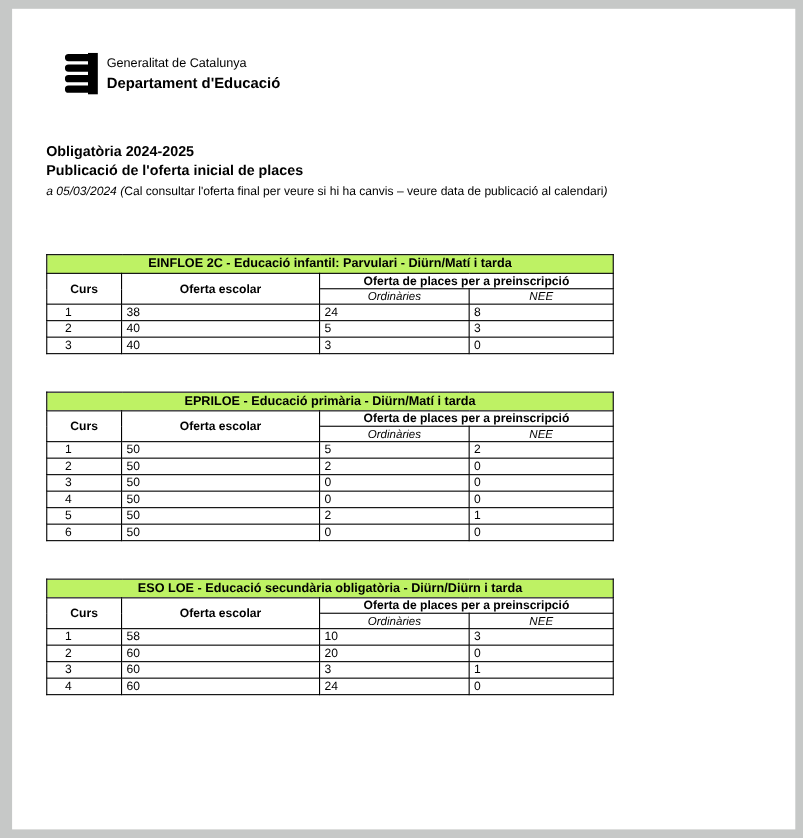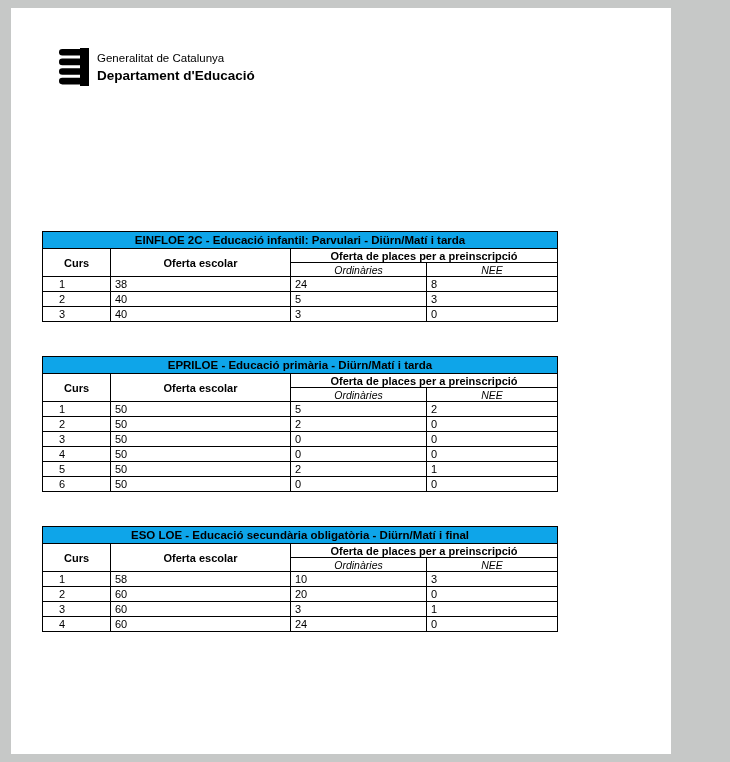--- a/index.html
+++ b/index.html
@@ -13,21 +13,21 @@
     position: relative;
     width: 730px;
     height: 762px;
     background: #c6c8c7;
     overflow: hidden;
   }
   .page {
     position: absolute;
     left: 11px;
     top: 8px;
-    width: 660px;
+    width: 712px;
     height: 746px;
     background: #ffffff;
   }
 
   
   .logo-block {
     position: absolute;
     left: 48px;
     top: 40px;
     display: flex;
@@ -65,21 +65,21 @@
     border: 1px solid #000;
     padding: 0 4px;
     overflow: hidden;
     white-space: nowrap;
   }
   .tbl-title {
     height: 17px;
     font-weight: bold;
     font-size: 11.5px;
     text-align: center;
-    background: #0ea5e9;
+    background: #bef264;
     white-space: pre;
   }
   .hd    { height: 14px; font-weight: bold; font-size: 11px; text-align: center; vertical-align: middle; }
   .subhd { height: 14px; font-weight: normal; font-style: italic; font-size: 10.5px; }
   .offer-table td { height: 15px; }
   td.c-curs { text-align: left;  padding-left: 16px; }
   td.c-num  { padding-right: 5px; }
 </style>
 </head>
 <body>
@@ -95,20 +95,25 @@
         <rect x="0" y="20.2" width="24" height="6.6" rx="3.3" fill="#000"></rect>
         <rect x="0" y="29.8" width="24" height="6.6" rx="3.3" fill="#000"></rect>
       </svg>
       <div class="logo-text">
         <div class="org">Generalitat de Catalunya</div>
         <div class="dept">Departament d'Educació</div>
       </div>
     </div>
 
 
+    <div class="intro">
+      <div class="t">Obligatòria 2024-2025</div>
+      <div class="t">Publicació de l'oferta inicial de places</div>
+      <div class="note"><span class="it">a 05/03/2024 (</span><span>Cal consultar l'oferta final per veure si hi ha canvis – veure data de publicació al calendari</span><span class="it">)</span></div>
+    </div>
 
     <div class="tables-section">
   <table class="offer-table">
     <colgroup>
       <col style="width:68px">
       <col style="width:180px">
       <col style="width:136px">
       <col style="width:131px">
     </colgroup>
     <thead>
@@ -210,21 +215,21 @@
 
   <table class="offer-table">
     <colgroup>
       <col style="width:68px">
       <col style="width:180px">
       <col style="width:136px">
       <col style="width:131px">
     </colgroup>
     <thead>
       <tr>
-        <th colspan="4" class="tbl-title">ESO LOE - Educació secundària obligatòria    -    Diürn/Matí i final</th>
+        <th colspan="4" class="tbl-title">ESO LOE - Educació secundària obligatòria    -    Diürn/Diürn i tarda</th>
       </tr>
       <tr>
         <th rowspan="2" class="hd">Curs</th>
         <th rowspan="2" class="hd">Oferta escolar</th>
         <th colspan="2" class="hd">Oferta de places per a preinscripció</th>
       </tr>
       <tr>
         <th class="subhd">Ordinàries</th>
         <th class="subhd">NEE</th>
       </tr>

